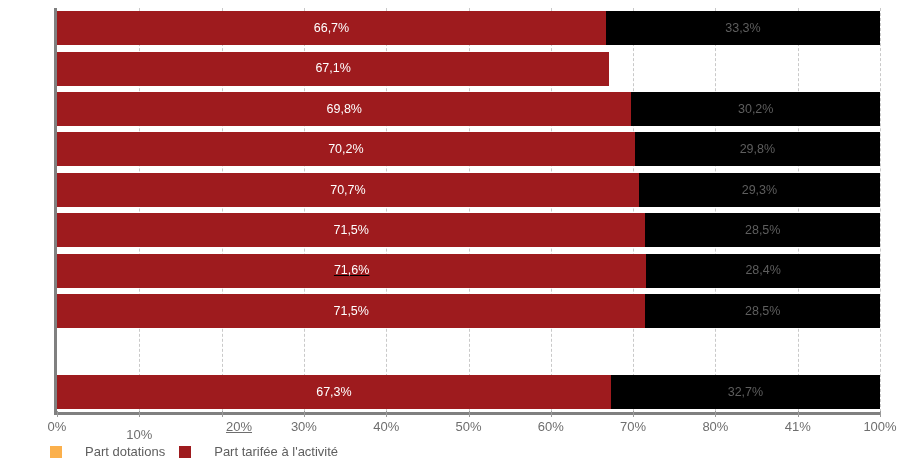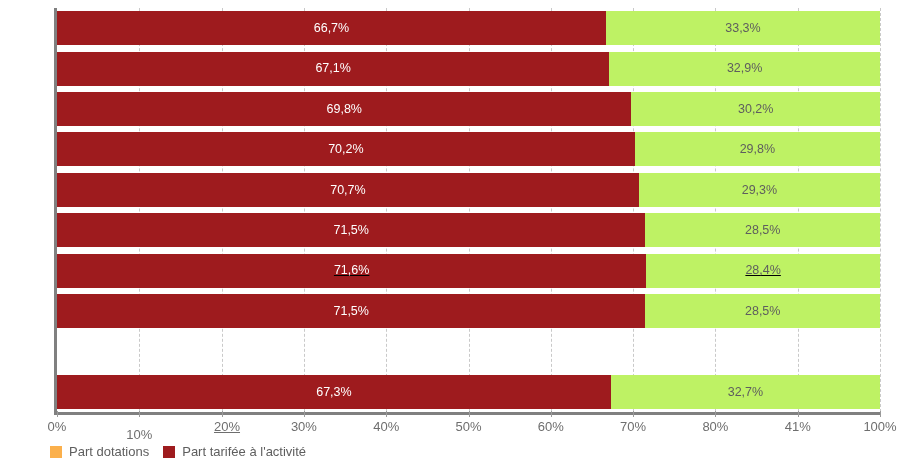--- a/index.html
+++ b/index.html
@@ -104,21 +104,21 @@
     height: 100%;
     overflow: hidden;
   }
   .bar-seg-label {
     font-size: 12.5px;
     line-height: 1;
     white-space: nowrap;
   }
   .seg-tarifee { background: #9e1b1e; }
   .seg-tarifee .bar-seg-label { color: #ffffff; }
-  .seg-dotations { background: #bef264; }
+  .seg-dotations { background: #000000; }
   .seg-dotations .bar-seg-label { color: #5e5e5e; }
 
   
   #x-axis-ticks {
     position: absolute;
     left: 57px;
     top: 411px;
     width: 823px;
     height: 7px;
   }
@@ -151,21 +151,21 @@
     position: absolute;
     left: 50px;
     top: 445px;
     display: flex;
     align-items: center;
     gap: 14px;
   }
   .legend-item {
     display: flex;
     align-items: center;
-    gap: 7px;
+    gap: 23px;
   }
   .legend-swatch {
     width: 12px;
     height: 12px;
     flex: 0 0 auto;
   }
   .legend-label {
     font-size: 13px;
     color: #5e5e5e;
     line-height: 1;
@@ -199,23 +199,20 @@
             <span class="bar-seg-label">66,7%</span>
           </div>
           <div class="bar-seg seg-dotations" style="width: 274.059px;">
             <span class="bar-seg-label">33,3%</span>
           </div>
         </div>
         <div class="bar-row" style="top: 43.6px; height: 34px;">
           <div class="bar-seg seg-tarifee" style="width: 552.233px;">
             <span class="bar-seg-label">67,1%</span>
           </div>
-          <div class="bar-seg seg-dotations" style="width: 270.767px;">
-            <span class="bar-seg-label">32,9%</span>
-          </div>
         </div>
         <div class="bar-row" style="top: 84px; height: 34px;">
           <div class="bar-seg seg-tarifee" style="width: 574.454px;">
             <span class="bar-seg-label">69,8%</span>
           </div>
           <div class="bar-seg seg-dotations" style="width: 248.546px;">
             <span class="bar-seg-label">30,2%</span>
           </div>
         </div>
         <div class="bar-row" style="top: 124.4px; height: 34px;">
@@ -279,21 +276,21 @@
       <div class="x-tick-mark" style="left: 411.5px;"></div>
       <div class="x-tick-mark" style="left: 493.8px;"></div>
       <div class="x-tick-mark" style="left: 576.1px;"></div>
       <div class="x-tick-mark" style="left: 658.4px;"></div>
       <div class="x-tick-mark" style="left: 740.7px;"></div>
       <div class="x-tick-mark" style="left: 823px;"></div>
     </div>
   <div id="x-axis-labels">
       <div class="x-tick-label" style="left: 0px;">0%</div>
       <div class="x-tick-label" style="left: 82.3px; margin-top: 8px;">10%</div>
-      <div class="x-tick-label" style="left: 170px; text-decoration: underline;">20%</div>
+      <div class="x-tick-label" style="left: 182px; text-decoration: underline;">20%</div>
       <div class="x-tick-label" style="left: 246.9px;">30%</div>
       <div class="x-tick-label" style="left: 329.2px;">40%</div>
       <div class="x-tick-label" style="left: 411.5px;">50%</div>
       <div class="x-tick-label" style="left: 493.8px;">60%</div>
       <div class="x-tick-label" style="left: 576.1px;">70%</div>
       <div class="x-tick-label" style="left: 658.4px;">80%</div>
       <div class="x-tick-label" style="left: 740.7px;">41%</div>
       <div class="x-tick-label" style="left: 823px;">100%</div>
     </div>
 

